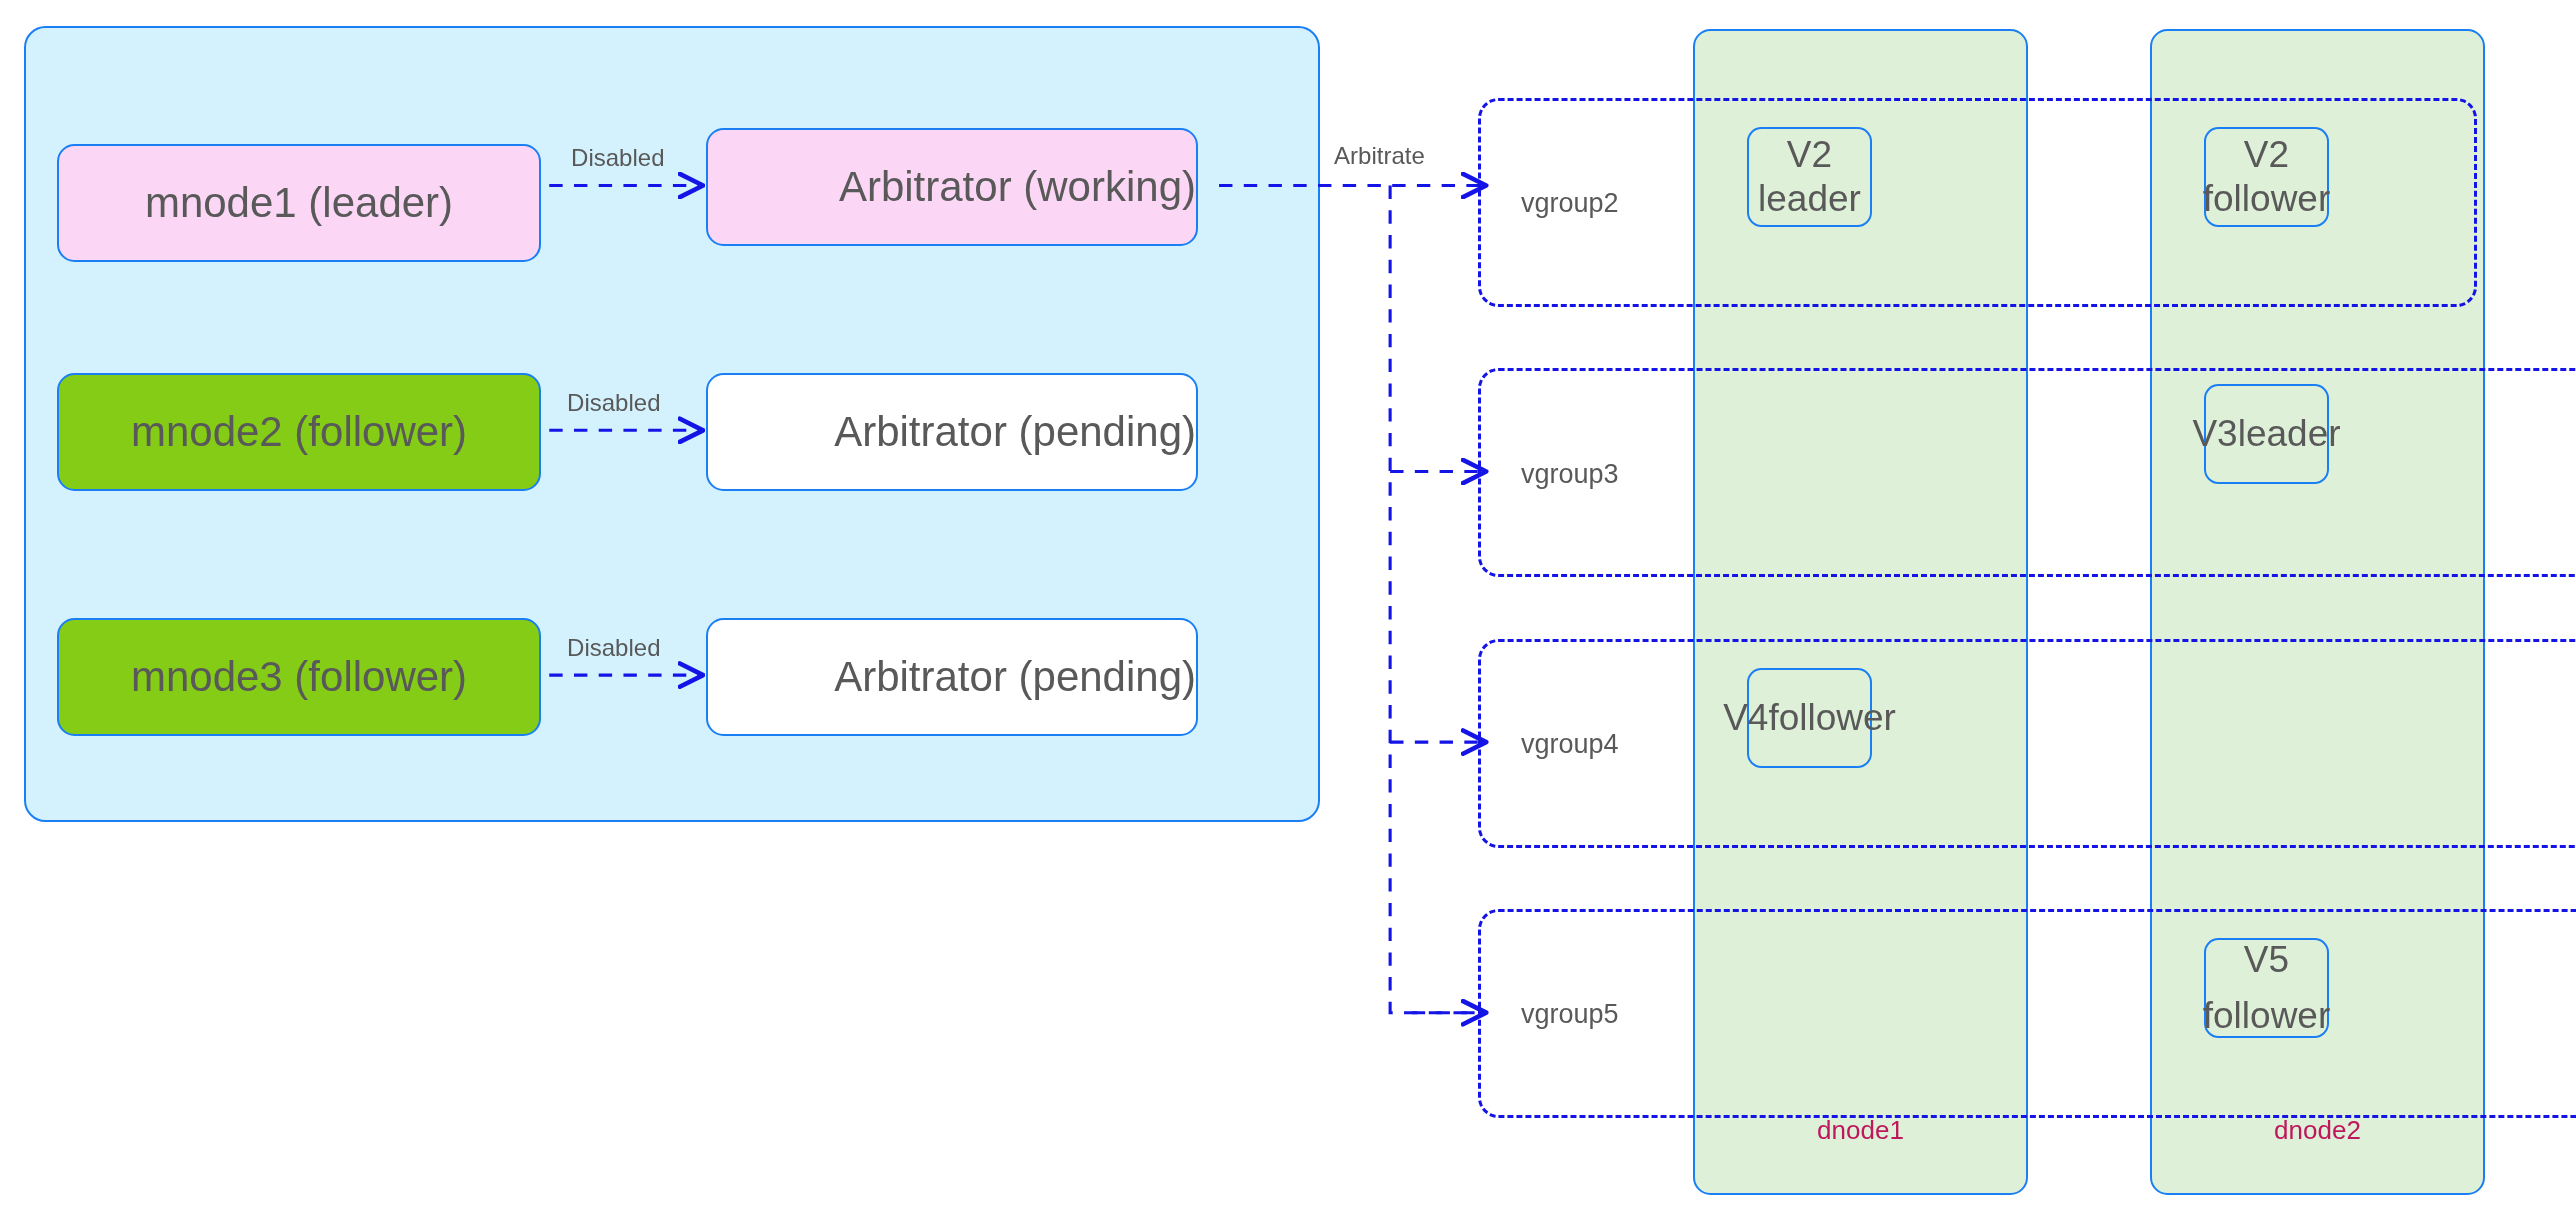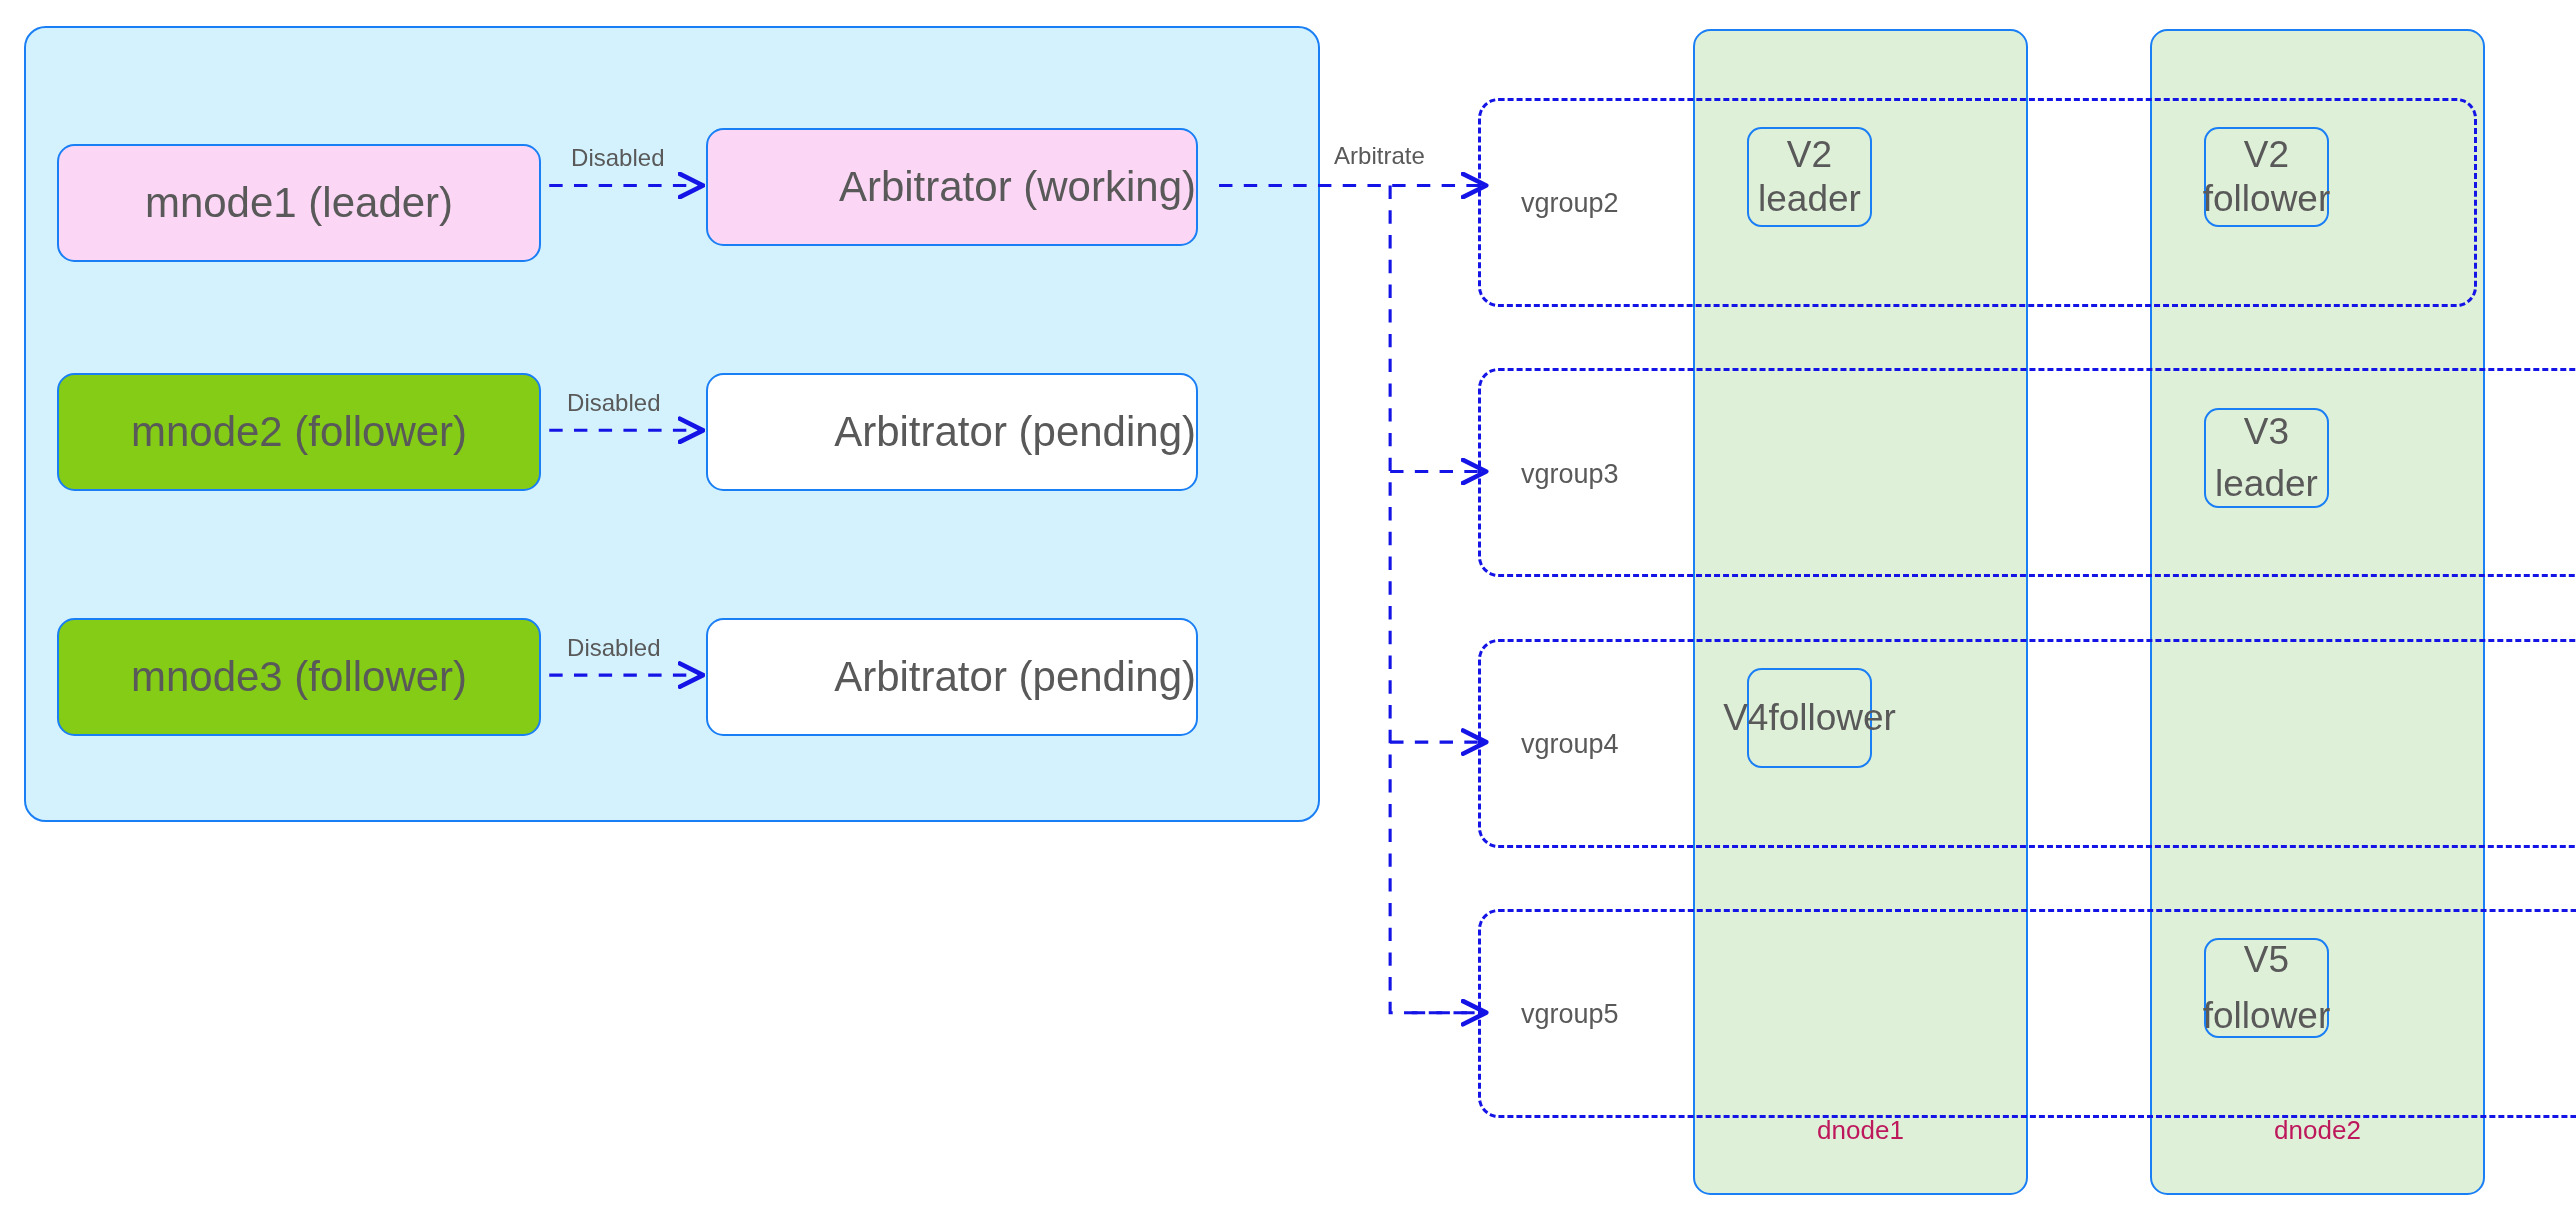--- a/index.html
+++ b/index.html
@@ -101,21 +101,21 @@
 
   <div class="nodebox vnode" style="left:1747px;top:127px;flex-direction:column;">
     <span>V2</span>
     <span>leader</span>
   </div>
   <div class="nodebox vnode" style="left:2204px;top:127px;flex-direction:column;">
     <span>V2</span>
     <span>follower</span>
   </div>
 
-  <div class="nodebox vnode" style="left:2204px;top:408px;flex-direction:column;justify-content:space-between;">
+  <div class="nodebox vnode" style="left:2204px;top:384px;flex-direction:row;">
     <span>V3</span>
     <span>leader</span>
   </div>
 
   <div class="nodebox vnode" style="left:1747px;top:668px;flex-direction:row;">
     <span>V4</span>
     <span>follower</span>
   </div>
 
   <div class="nodebox vnode" style="left:2204px;top:938px;flex-direction:column;gap:12px;">

